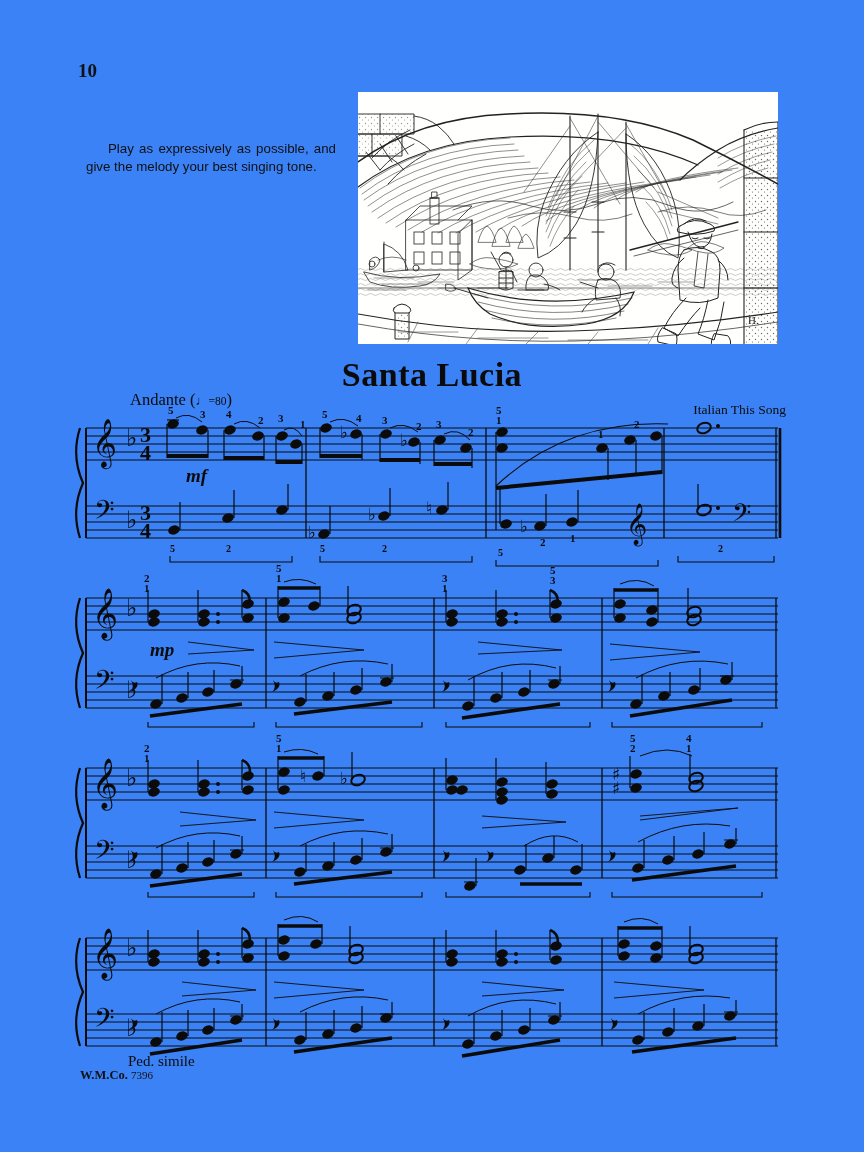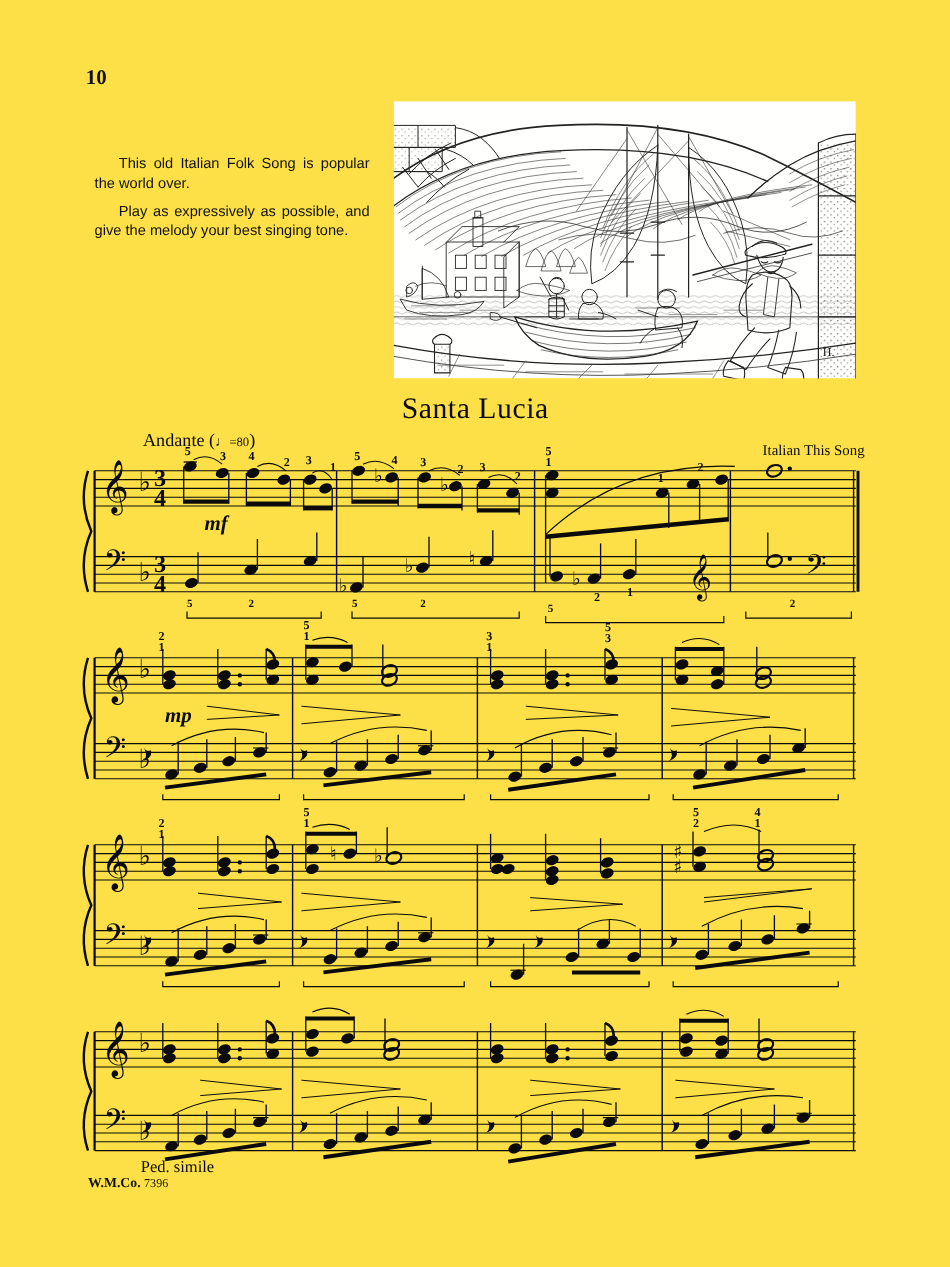--- a/index.html
+++ b/index.html
@@ -1,18 +1,18 @@
 <!DOCTYPE html>
 <html><head>
 <meta charset="utf-8">
 <style>
   html,body{margin:0;padding:0;background:#e9e9e9;}
   body{font-family:"Liberation Sans",sans-serif;}
   #page{
-    position:relative;width:864px;height:1152px;background:#fde047;overflow:hidden;
+    position:relative;width:864px;height:1152px;background:#3b82f6;overflow:hidden;
   }
   
   #pagenum{
     position:absolute;left:78px;top:60px;
     font-family:"Liberation Serif",serif;font-weight:bold;font-size:19px;color:#111;
   }
   
   #blurb{
     position:absolute;left:86px;top:140px;width:250px;
     font-family:"Liberation Sans",sans-serif;
@@ -20,21 +20,21 @@
     text-align:justify;
   }
   #blurb p{margin:0 0 8px 0;text-indent:22px;}
   #blurb p:last-child{margin-bottom:0;}
   
   #illus{position:absolute;left:358px;top:92px;width:420px;height:252px;}
   #illus svg{display:block;width:100%;height:100%;}
   
   #title{
     position:absolute;left:0;right:0;top:356px;text-align:center;
-    font-family:"Liberation Serif",serif;font-size:27px;font-weight:normal;
+    font-family:"Liberation Serif",serif;font-size:34px;font-weight:bold;
     letter-spacing:.5px;color:#0b0b0b;
   }
   #tempo{
     position:absolute;left:130px;top:390px;
     font-family:"Liberation Serif",serif;font-size:16.5px;color:#0b0b0b;
   }
   #tempo .beatnote{font-size:13px;}
   #tempo .bpm{font-size:11.5px;}
   #composer{
     position:absolute;right:78px;top:402px;
@@ -59,21 +59,20 @@
   #footer .num{font-weight:normal;font-size:11px;}
 </style>
 </head>
 <body>
 
 <div id="page">
 
   <div id="pagenum">10</div>
 
   <div id="blurb">
-    <p>This old Italian Folk Song is popular the world over.</p>
     <p>Play as expressively as possible, and give the melody your best singing tone.</p>
   </div>
 
   <div id="illus">
     <svg viewBox="0 0 420 252" xmlns="http://www.w3.org/2000/svg">
       <defs>
         <clipPath id="frame">
             <rect x="0" y="0" width="420" height="252"></rect>
           </clipPath>
         <pattern id="stip" width="6" height="6" patternUnits="userSpaceOnUse">

